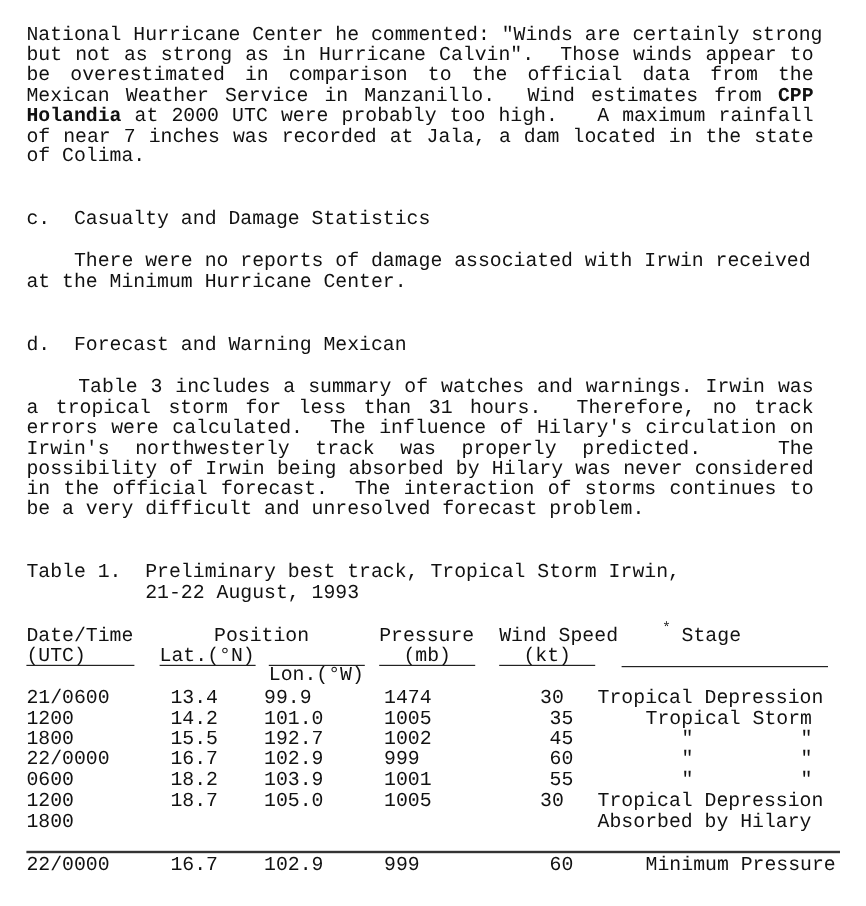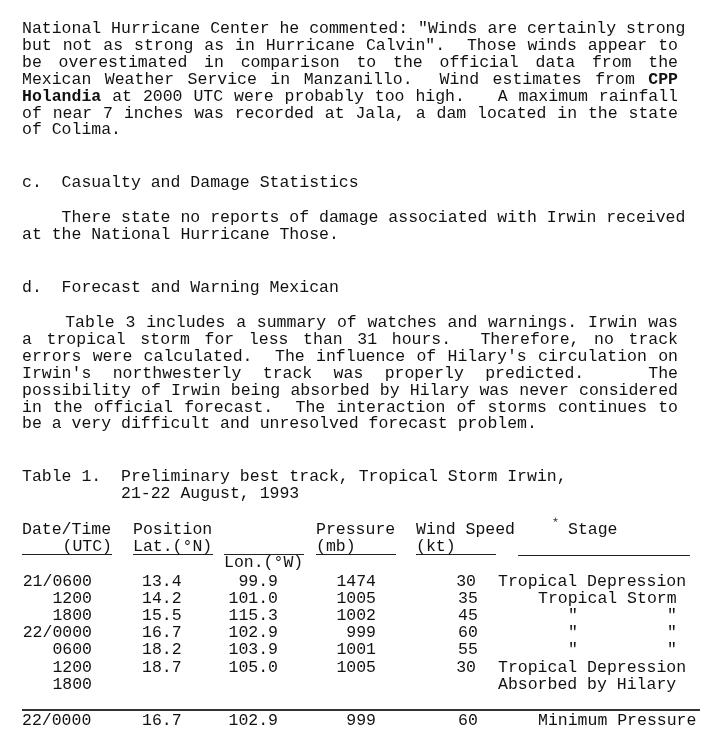--- a/index.html
+++ b/index.html
@@ -1,44 +1,44 @@
 <!DOCTYPE html>
 <html><head>
 <meta charset="utf-8">
 <style>
   html, body { margin:0; padding:0; background:#ffffff; }
   body { width:722px; height:755px; position:relative; overflow:hidden; color:#111; }
   .page { position:absolute; left:0; top:0; width:722px; height:755px; font-family:"Liberation Mono","DejaVu Sans Mono",monospace; font-size:16.5px; }
   .line { position:absolute; left:22px; white-space:pre; line-height:16.7px; height:17px; }
   .just { width:656px; text-align:justify; text-align-last:justify; }
   .cell { position:absolute; white-space:pre; line-height:17px; }
-  .r { text-align:right; }
-  .c { text-align:left; }
+  .r { }
+  .c { text-align:center; }
   .ul { position:absolute; height:1px; background:#222; }
   .rule { position:absolute; left:22px; width:678px; height:1.5px; background:#333; top:709px; }
 </style>
 </head>
 <body>
 
 <div class="page">
 
   <div>
     <div class="line just" style="top:21px">National Hurricane Center he commented: "Winds are certainly strong</div>
     <div class="line just" style="top:38px">but not as strong as in Hurricane Calvin".  Those winds appear to</div>
     <div class="line just" style="top:55px">be overestimated in comparison to the official data from the</div>
     <div class="line just" style="top:72px">Mexican Weather Service in Manzanillo.  Wind estimates from <b>CPP</b></div>
     <div class="line just" style="top:89px"><b>Holandia</b> at 2000 UTC were probably too high.   A maximum rainfall</div>
     <div class="line just" style="top:106px">of near 7 inches was recorded at Jala, a dam located in the state</div>
     <div class="line" style="top:122px">of Colima.</div>
   </div>
 
   <div>
     <div class="line" style="top:175px">c.  Casualty and Damage Statistics</div>
-    <div class="line" style="top:210px">    There state no reports of damage associated with Irwin received</div>
-    <div class="line" style="top:227px">at the National Hurricane Those.</div>
+    <div class="line" style="top:210px">    There were no reports of damage associated with Irwin received</div>
+    <div class="line" style="top:227px">at the Minimum Hurricane Center.</div>
   </div>
 
   <div>
     <div class="line" style="top:280px">d.  Forecast and Warning Mexican</div>
     <div class="line just" style="top:315px">    Table 3 includes a summary of watches and warnings. Irwin was</div>
     <div class="line just" style="top:332px">a tropical storm for less than 31 hours.  Therefore, no track</div>
     <div class="line just" style="top:349px">errors were calculated.  The influence of Hilary's circulation on</div>
     <div class="line just" style="top:366px">Irwin's northwesterly track was properly predicted.   The</div>
     <div class="line just" style="top:383px">possibility of Irwin being absorbed by Hilary was never considered</div>
     <div class="line just" style="top:400px">in the official forecast.  The interaction of storms continues to</div>
@@ -81,21 +81,21 @@
       <div class="cell r" style="left:22px;width:70px;top:590px">1200</div>
       <div class="cell" style="left:142px;top:590px">14.2</div>
       <div class="cell r" style="left:220px;width:58px;top:590px">101.0</div>
       <div class="cell r" style="left:320px;width:56px;top:590px">1005</div>
       <div class="cell" style="left:458px;top:590px">35</div>
       <div class="cell" style="left:538px;top:590px">Tropical Storm</div>
     </div>
     <div>
       <div class="cell r" style="left:22px;width:70px;top:607px">1800</div>
       <div class="cell" style="left:142px;top:607px">15.5</div>
-      <div class="cell r" style="left:220px;width:58px;top:607px">115.3</div>
+      <div class="cell r" style="left:220px;width:58px;top:607px">192.7</div>
       <div class="cell r" style="left:320px;width:56px;top:607px">1002</div>
       <div class="cell" style="left:458px;top:607px">45</div>
       <div class="cell" style="left:568px;top:607px">"         "</div>
     </div>
     <div>
       <div class="cell r" style="left:22px;width:70px;top:624px">22/0000</div>
       <div class="cell" style="left:142px;top:624px">16.7</div>
       <div class="cell r" style="left:220px;width:58px;top:624px">102.9</div>
       <div class="cell r" style="left:320px;width:56px;top:624px">999</div>
       <div class="cell" style="left:458px;top:624px">60</div>

